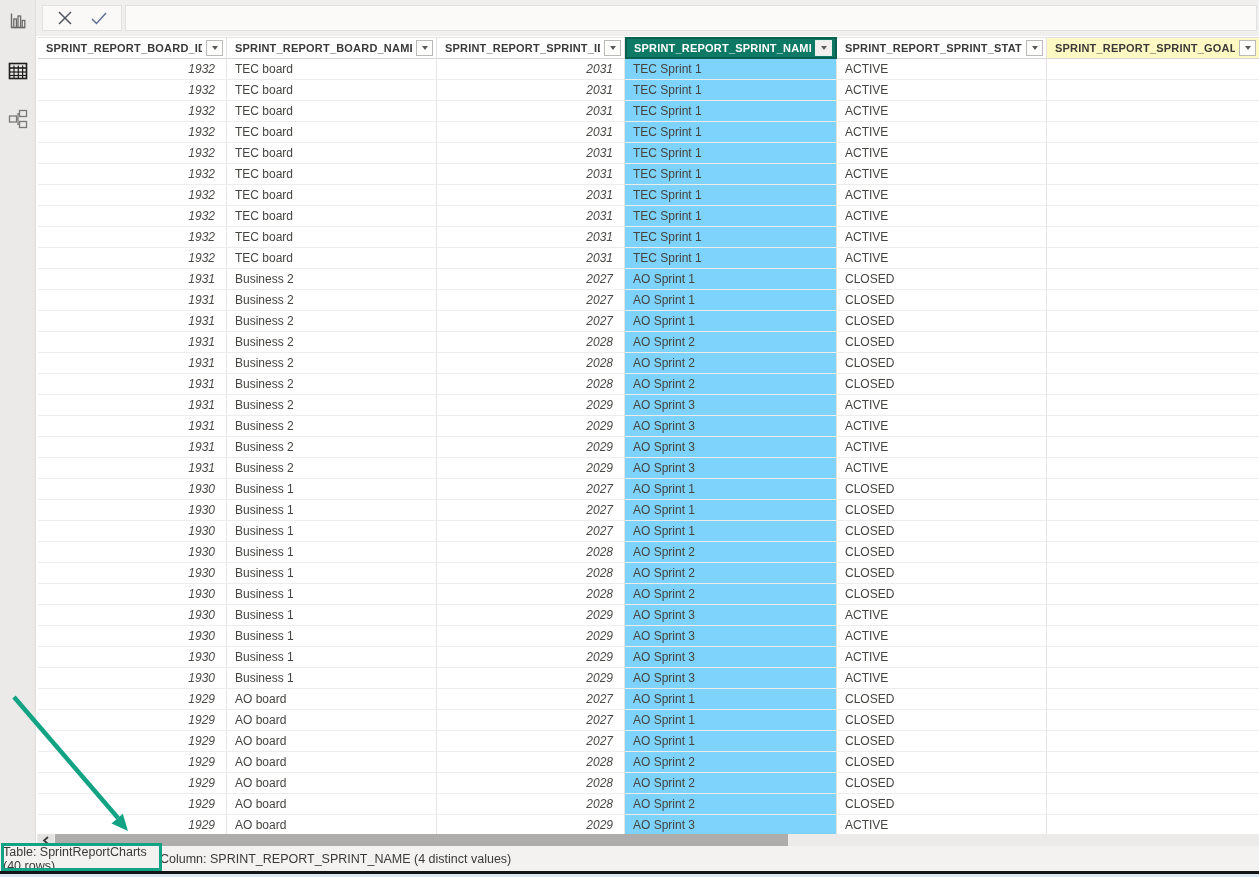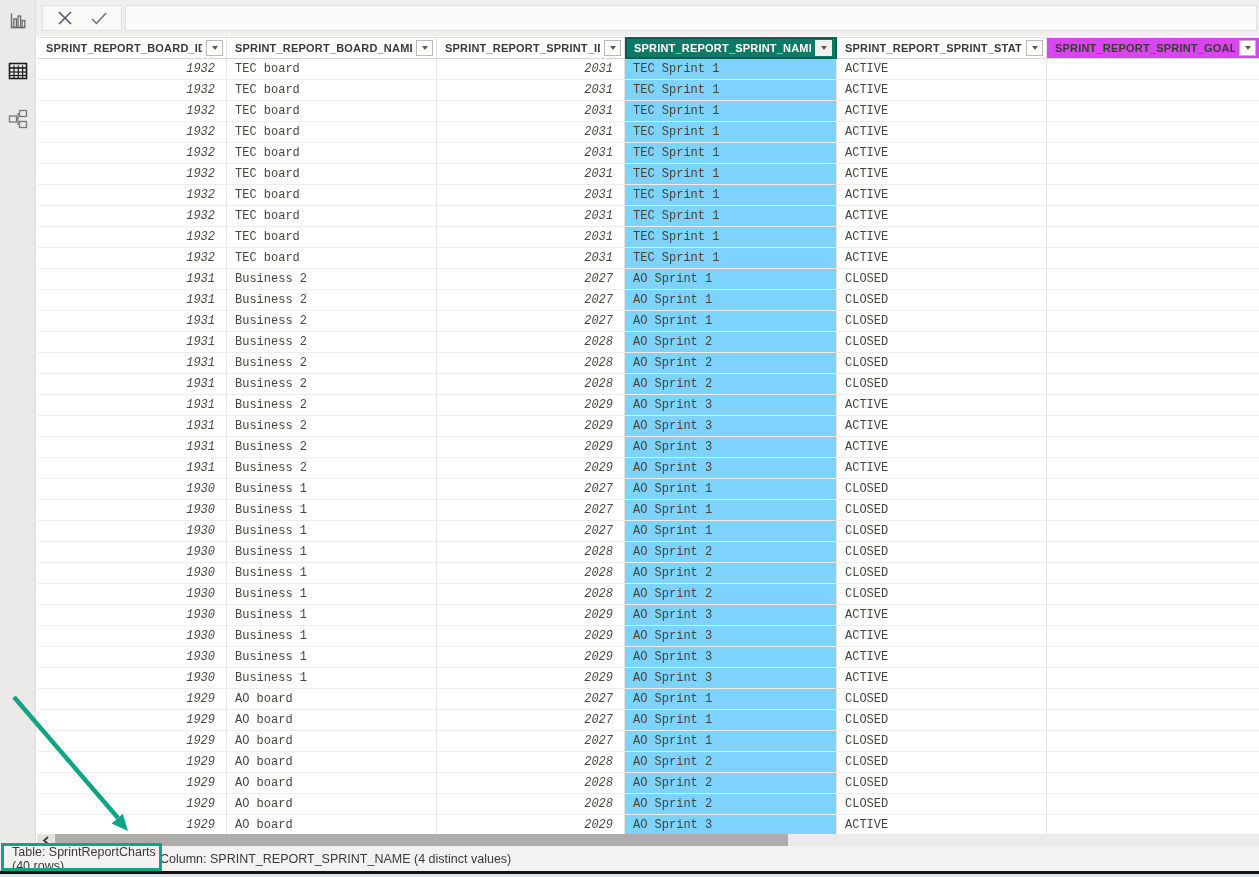--- a/index.html
+++ b/index.html
@@ -24,48 +24,48 @@
                  font-size:12px; color:#333; padding:0 6px; outline:none; }
 
   
   .grid { position:absolute; left:38px; top:37px; z-index:1; }
   .grid-header { display:flex; height:22px; }
   .hcell { flex:none; display:flex; align-items:center; justify-content:space-between;
            background:#ffffff; border-right:1px solid #e4e3e1; border-bottom:1px solid #d6d5d3;
            border-top:1px solid #e4e3e1;
            font-size:11px; font-weight:700; color:#3b3a39; letter-spacing:.2px;
            padding:0 3px 0 8px; overflow:hidden; white-space:nowrap; cursor:pointer; }
-  .hcell.last { background:#d946ef; }
+  .hcell.last { background:#fef9c3; }
   .hcell.sel { background:#0e7a65; color:#ffffff; border:2px solid #0a604e; padding-left:7px; }
   .hlabel { overflow:hidden; white-space:nowrap; }
   .ddbtn { flex:none; width:17px; height:16px; margin-left:4px; background:#fdfdfc;
            border:1px solid #bbbab8; display:flex; align-items:center; justify-content:center; cursor:pointer; }
   .sel .ddbtn { background:#f1f0ee; border-color:#e8f1ee; }
   .arr { width:0; height:0; border-left:3.5px solid transparent; border-right:3.5px solid transparent;
          border-top:4.5px solid #5c5b59; }
 
-  .grid-row { display:flex; height:21px;font-family:Liberation Mono, monospace; }
+  .grid-row { display:flex; height:21px; }
   .cell { flex:none; font-size:12px; line-height:20px; color:#454441;
           border-right:1px solid #e6e5e3; border-bottom:1px solid #eeedeb;
           padding:0 8px; overflow:hidden; white-space:nowrap; background:#fff; }
   .cell.num { text-align:right; font-style:italic; padding-right:11px; color:#4a4946; }
   .cell.selcol { background:#7dd3fc; }
   .c0 { width:189px; } .c1 { width:210px; } .c2 { width:188px; }
   .c3 { width:212px; } .c4 { width:210px; } .c5 { width:212px; border-right:none; }
 
   
   .hscroll { position:absolute; left:37px; right:0; top:834px; height:12px; background:#ecebe9; z-index:2; }
   .hs-left { position:absolute; left:1px; top:0; width:16px; height:12px; background:#e3e2e0;
              display:flex; align-items:center; justify-content:center; cursor:pointer; }
   .hs-thumb { position:absolute; left:18px; top:0; width:733px; height:12px; background:#aeadab; cursor:grab; }
 
   
   .statusbar { position:absolute; left:0; right:0; top:846px; height:25px; background:#f3f2f1;
                display:flex; align-items:center; font-size:12.5px; color:#3b3a39; z-index:3; }
-  .status-seg1 { padding-left:12px; width:160px; flex:none; }
+  .status-seg1 { padding-left:3px; width:160px; flex:none; }
   .status-seg2 { }
   .bottom-black { position:absolute; left:0; right:0; top:871px; height:3px; background:#141414; z-index:3; }
   .bottom-blue  { position:absolute; left:0; right:0; top:874px; height:3px; background:#d8e7f1; z-index:3; }
 
   
   .anno-rect { position:absolute; left:1px; top:843px; width:161px; height:28px;
                border:3px solid #12a384; z-index:10; pointer-events:none; }
   .anno-arrow { position:absolute; left:0; top:0; z-index:9; pointer-events:none; }
 </style>
 </head>

